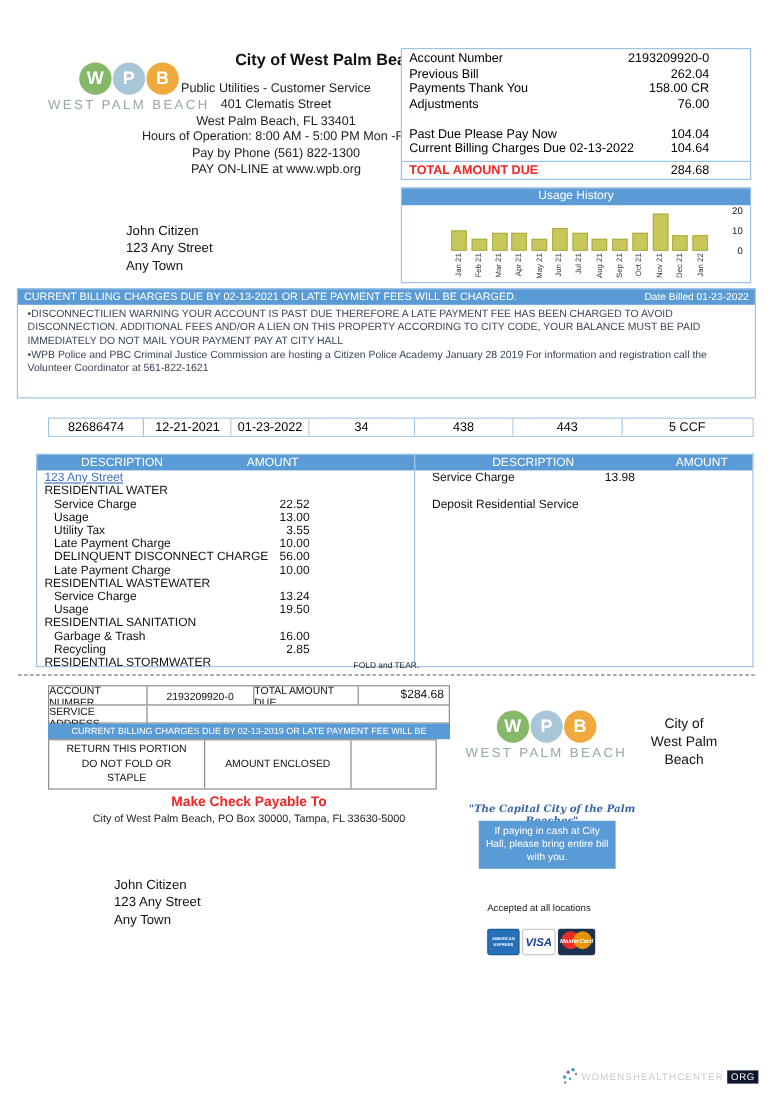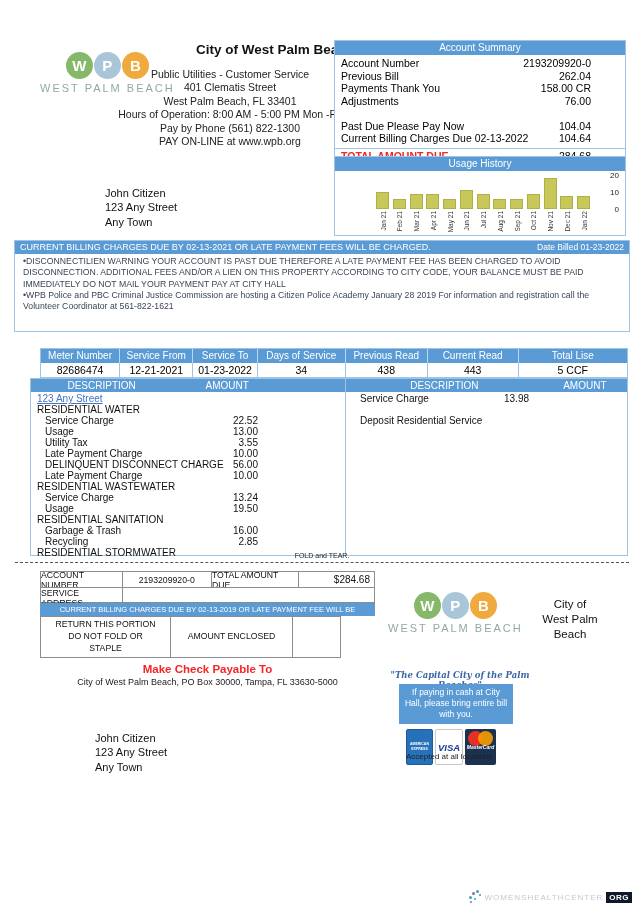--- a/index.html
+++ b/index.html
@@ -87,55 +87,55 @@
   .stub-t{position:absolute;left:40px;border:1px solid #8c8c8c;background:#fff;}
   #stub-r1{top:571px;width:335px;height:17px;display:flex;}
   #stub-r2{top:587px;width:335px;height:16px;display:flex;flex-direction:column;}
   .stub-cell{border-right:1px solid #8c8c8c;font-size:8.7px;display:flex;align-items:center;justify-content:center;color:#111;}
   .stub-cell:last-child{border-right:none;}
   #stub-acct-lbl{width:82px;} #stub-acct-val{width:90px;} #stub-due-lbl{width:88px;} 
   #stub-due-val{width:75px;justify-content:flex-end;padding-right:4px;font-size:10px;}
   #stub-addr-lbl{width:82px;} #stub-addr-val{flex:1;justify-content:flex-start;padding-left:8px;}
   #stub-bluebar{position:absolute;left:40px;top:603px;width:335px;height:13px;background:#5b9bd5;color:#fff;
     font-size:7.5px;text-align:center;line-height:13px;}
-  #stub-r3{top:616px;width:301px;height:42px;display:flex;}
+  #stub-r3{top:616px;width:324px;height:42px;display:flex;}
   .stub-bigcell{border-right:1px solid #8c8c8c;font-size:8.7px;display:flex;align-items:center;justify-content:center;
     text-align:center;color:#111;padding:0 12px;line-height:1.35;}
   .stub-bigcell:last-child{border-right:none;}
   #stub-return{width:130px;} #stub-enclosed{width:122px;} #stub-empty{flex:1;}
 
   #payable{position:absolute;left:40px;top:663px;width:335px;text-align:center;}
   #payable-title{color:#f42525;font-size:11.5px;font-weight:bold;}
   #payable-addr{font-size:9px;color:#222;margin-top:2px;}
 
   #stub-cityname{position:absolute;left:520px;top:597px;width:100px;text-align:center;font-size:11.5px;color:#111;line-height:1.3;}
   #tagline{position:absolute;left:375px;top:670px;width:170px;text-align:center;
     font-family:"DejaVu Serif",serif;font-style:italic;font-weight:bold;font-size:8.5px;color:#3a66a8;}
   #cash-box{position:absolute;left:399px;top:684px;width:114px;background:#5b9bd5;color:#fff;
     font-size:8.5px;text-align:center;line-height:1.32;padding:3px 4px;}
 
   
   #cards{position:absolute;left:406px;top:729px;display:flex;gap:2px;align-items:center;}
-  .card{height:36px;border-radius:2px;display:flex;align-items:center;justify-content:center;overflow:hidden;}
+  .card{height:22px;border-radius:2px;display:flex;align-items:center;justify-content:center;overflow:hidden;margin-top:45px;}
   #card-amex{width:27px;background:#2671b9;color:#fff;font-size:3.5px;font-weight:bold;text-align:center;line-height:1.4;
     border:1px solid #1d5b98;}
   #card-visa{width:28px;background:#fff;border:1px solid #c9c9c9;color:#1a3e94;font-size:9.5px;font-weight:bold;font-style:italic;}
   #card-mc{width:31px;background:#1b3150;position:relative;}
   .mc-circle{position:absolute;width:15px;height:15px;border-radius:50%;top:2px;}
   .mc-red{left:3px;background:#e63027;}
   .mc-orange{left:13px;background:#f59b00;opacity:.92;}
   #card-mc .mc-text{position:relative;color:#fff;font-size:5px;font-style:italic;font-weight:bold;z-index:2;}
   #cards-note{position:absolute;left:406px;top:752px;font-size:8px;color:#222;}
 
   
   #footer-mark{position:absolute;right:12px;top:890px;display:flex;align-items:center;gap:3px;}
   #footer-dots{position:relative;width:14px;height:14px;}
   #footer-dots span{position:absolute;border-radius:50%;}
   #footer-text{font-size:8px;letter-spacing:1px;color:#c4cacf;text-align:center;}
-  #footer-org{font-size:8px;color:#fff;background:#0f172a;padding:1px 3px;font-weight:bold;letter-spacing:.5px;}
+  #footer-org{font-size:8px;color:#fff;background:#0f172a;padding:1px 3px;font-weight:normal;letter-spacing:.5px;}
 </style>
 </head>
 <body>
 
 <div id="page">
 
   <div class="logo" id="logo-top">
       <div class="logo-circles">
         <span class="logo-circle" style="background: rgb(133, 184, 104);">W</span>
         <span class="logo-circle" style="background: rgb(169, 198, 216);">P</span>
@@ -148,21 +148,20 @@
   <div id="hdr-lines">
       <div class="hdr-line">Public Utilities - Customer Service</div>
       <div class="hdr-line">401 Clematis Street</div>
       <div class="hdr-line">West Palm Beach, FL 33401</div>
       <div class="hdr-line">Hours of Operation: 8:00 AM - 5:00 PM Mon -Fri</div>
       <div class="hdr-line">Pay by Phone (561) 822-1300</div>
       <div class="hdr-line">PAY ON-LINE at www.wpb.org</div>
     </div>
 
   <div id="acct-box">
-    <div class="blue-bar">Account Summary</div>
     <div id="acct-rows">
         <div class="acct-row">
           <span class="acct-label">Account Number</span>
           <span class="acct-value">2193209920-0</span>
         </div>
         <div class="acct-row">
           <span class="acct-label">Previous Bill</span>
           <span class="acct-value">262.04</span>
         </div>
         <div class="acct-row">
@@ -268,29 +267,20 @@
       <span id="notice-headline">CURRENT BILLING CHARGES DUE BY 02-13-2021 OR LATE PAYMENT FEES WILL BE CHARGED.</span>
       <span id="notice-date">Date Billed 01-23-2022</span>
     </div>
     <div id="notice-paras">
         <div class="notice-para">•DISCONNECTILIEN WARNING YOUR ACCOUNT IS PAST DUE THEREFORE A LATE PAYMENT FEE HAS BEEN CHARGED TO AVOID DISCONNECTION. ADDITIONAL FEES AND/OR A LIEN ON THIS PROPERTY ACCORDING TO CITY CODE, YOUR BALANCE MUST BE PAID IMMEDIATELY DO NOT MAIL YOUR PAYMENT PAY AT CITY HALL</div>
         <div class="notice-para">•WPB Police and PBC Criminal Justice Commission are hosting a Citizen Police Academy January 28 2019 For information and registration call the Volunteer Coordinator at 561-822-1621</div>
       </div>
   </div>
 
   <div id="meter-table">
-    <div class="mt-row" id="mt-head">
-        <div class="mt-cell mt-hcell" style="width: 13.5%;">Meter Number</div>
-        <div class="mt-cell mt-hcell" style="width: 12.5%;">Service From</div>
-        <div class="mt-cell mt-hcell" style="width: 11%;">Service To</div>
-        <div class="mt-cell mt-hcell" style="width: 15%;">Days of Service</div>
-        <div class="mt-cell mt-hcell" style="width: 14%;">Previous Read</div>
-        <div class="mt-cell mt-hcell" style="width: 15.5%;">Current Read</div>
-        <div class="mt-cell mt-hcell" style="width: 18.5%;">Total Lise</div>
-      </div>
     <div class="mt-row" id="mt-vals">
         <div class="mt-cell mt-vcell" style="width: 13.5%;">82686474</div>
         <div class="mt-cell mt-vcell" style="width: 12.5%;">12-21-2021</div>
         <div class="mt-cell mt-vcell" style="width: 11%;">01-23-2022</div>
         <div class="mt-cell mt-vcell" style="width: 15%;">34</div>
         <div class="mt-cell mt-vcell" style="width: 14%;">438</div>
         <div class="mt-cell mt-vcell" style="width: 15.5%;">443</div>
         <div class="mt-cell mt-vcell" style="width: 18.5%;">5 CCF</div>
       </div>
   </div>

